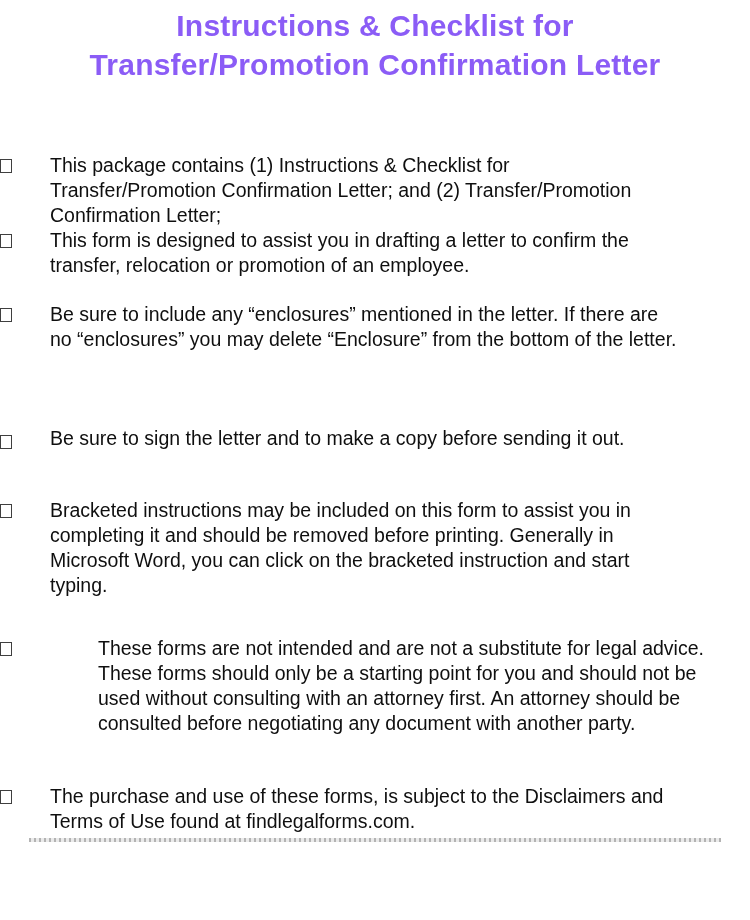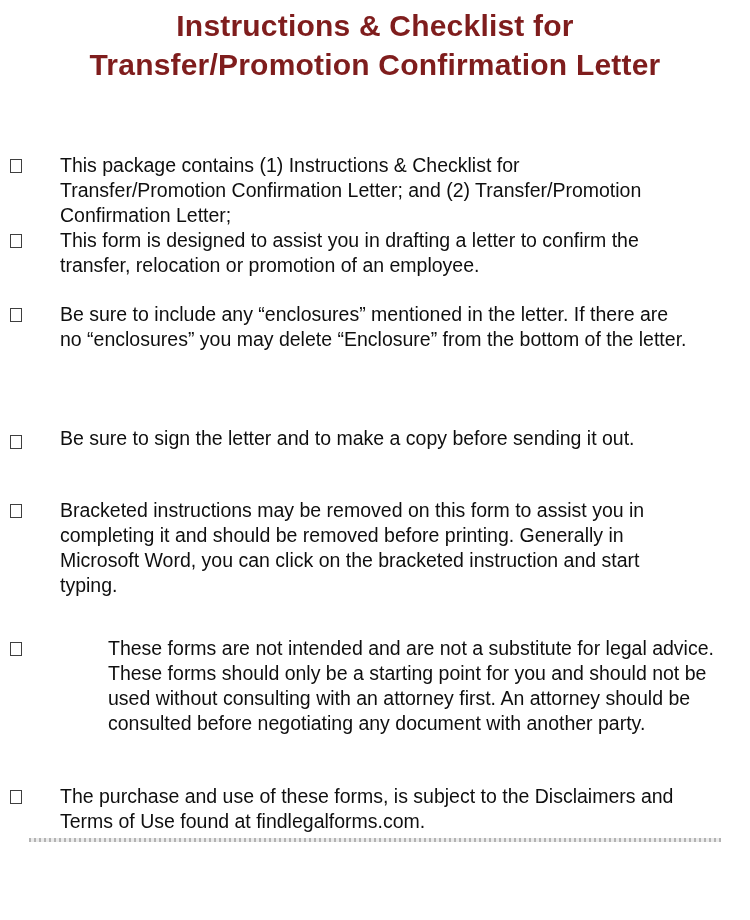--- a/index.html
+++ b/index.html
@@ -12,28 +12,27 @@
     font-family: "Liberation Sans", "DejaVu Sans", sans-serif;
     color: #0f0f0f;
   }
   .title {
     margin: 0;
     padding-top: 6px;
     text-align: center;
     font-weight: bold;
     font-size: 30px;
     line-height: 39px;
-    color: #7f1d1d;
+    color: #8b5cf6;
     letter-spacing: 0.2px;
   }
   .checklist { margin: 0; padding: 0; }
   .item {
     display: flex;
     align-items: flex-start;
-    padding-left: 10px;
   }
   .item .box {
     flex: 0 0 auto;
     width: 10px;
     height: 12px;
     border: 1px solid #3f3f3f;
     margin-top: 6px;
     background: #ffffff;
   }
   .item .text {
@@ -100,21 +99,21 @@
     <div class="item">
       <span class="box"></span>
       <div class="text">
         <div class="line">Be sure to sign the letter and to make a copy before sending it out.</div>
       </div>
     </div>
 
     <div class="item">
       <span class="box"></span>
       <div class="text">
-        <div class="line">Bracketed instructions may be removed on this form to assist you in</div>
+        <div class="line">Bracketed instructions may be included on this form to assist you in</div>
         <div class="line">completing it and should be removed before printing. Generally in</div>
         <div class="line">Microsoft Word, you can click on the bracketed instruction and start</div>
         <div class="line">typing.</div>
       </div>
     </div>
 
     <div class="item">
       <span class="box"></span>
       <div class="text">
         <div class="line">These forms are not intended and are not a substitute for legal advice.</div>

